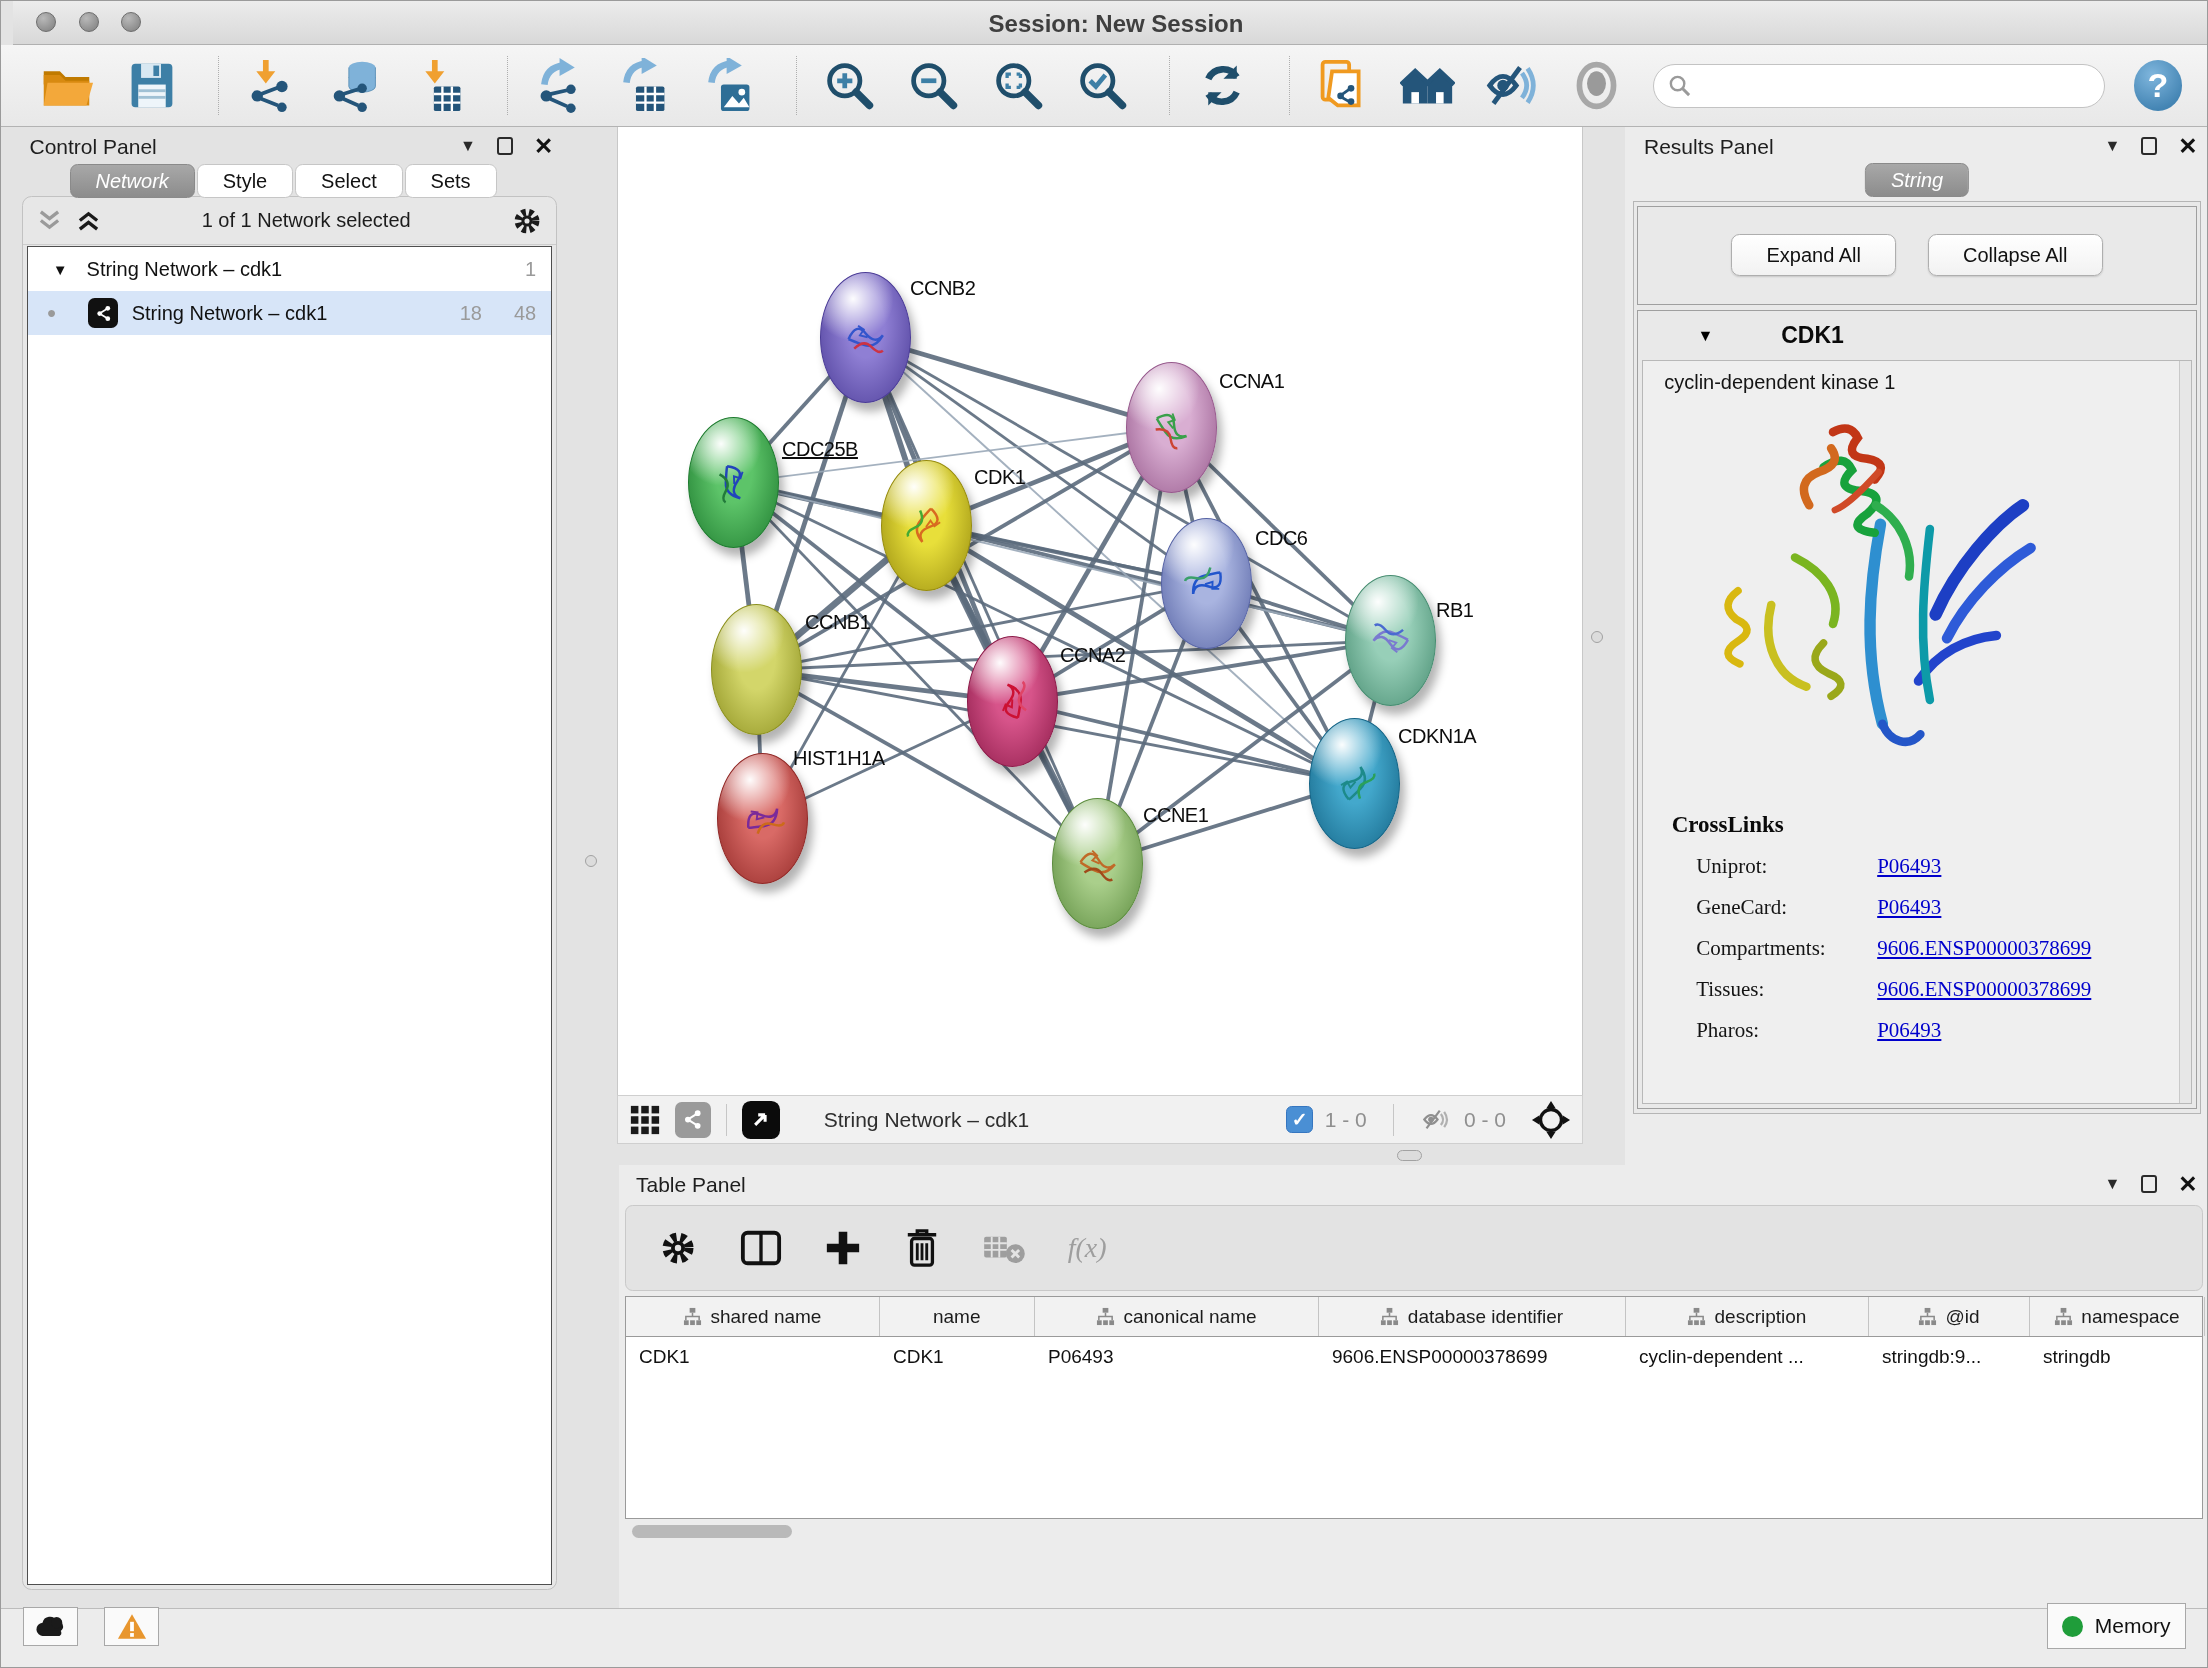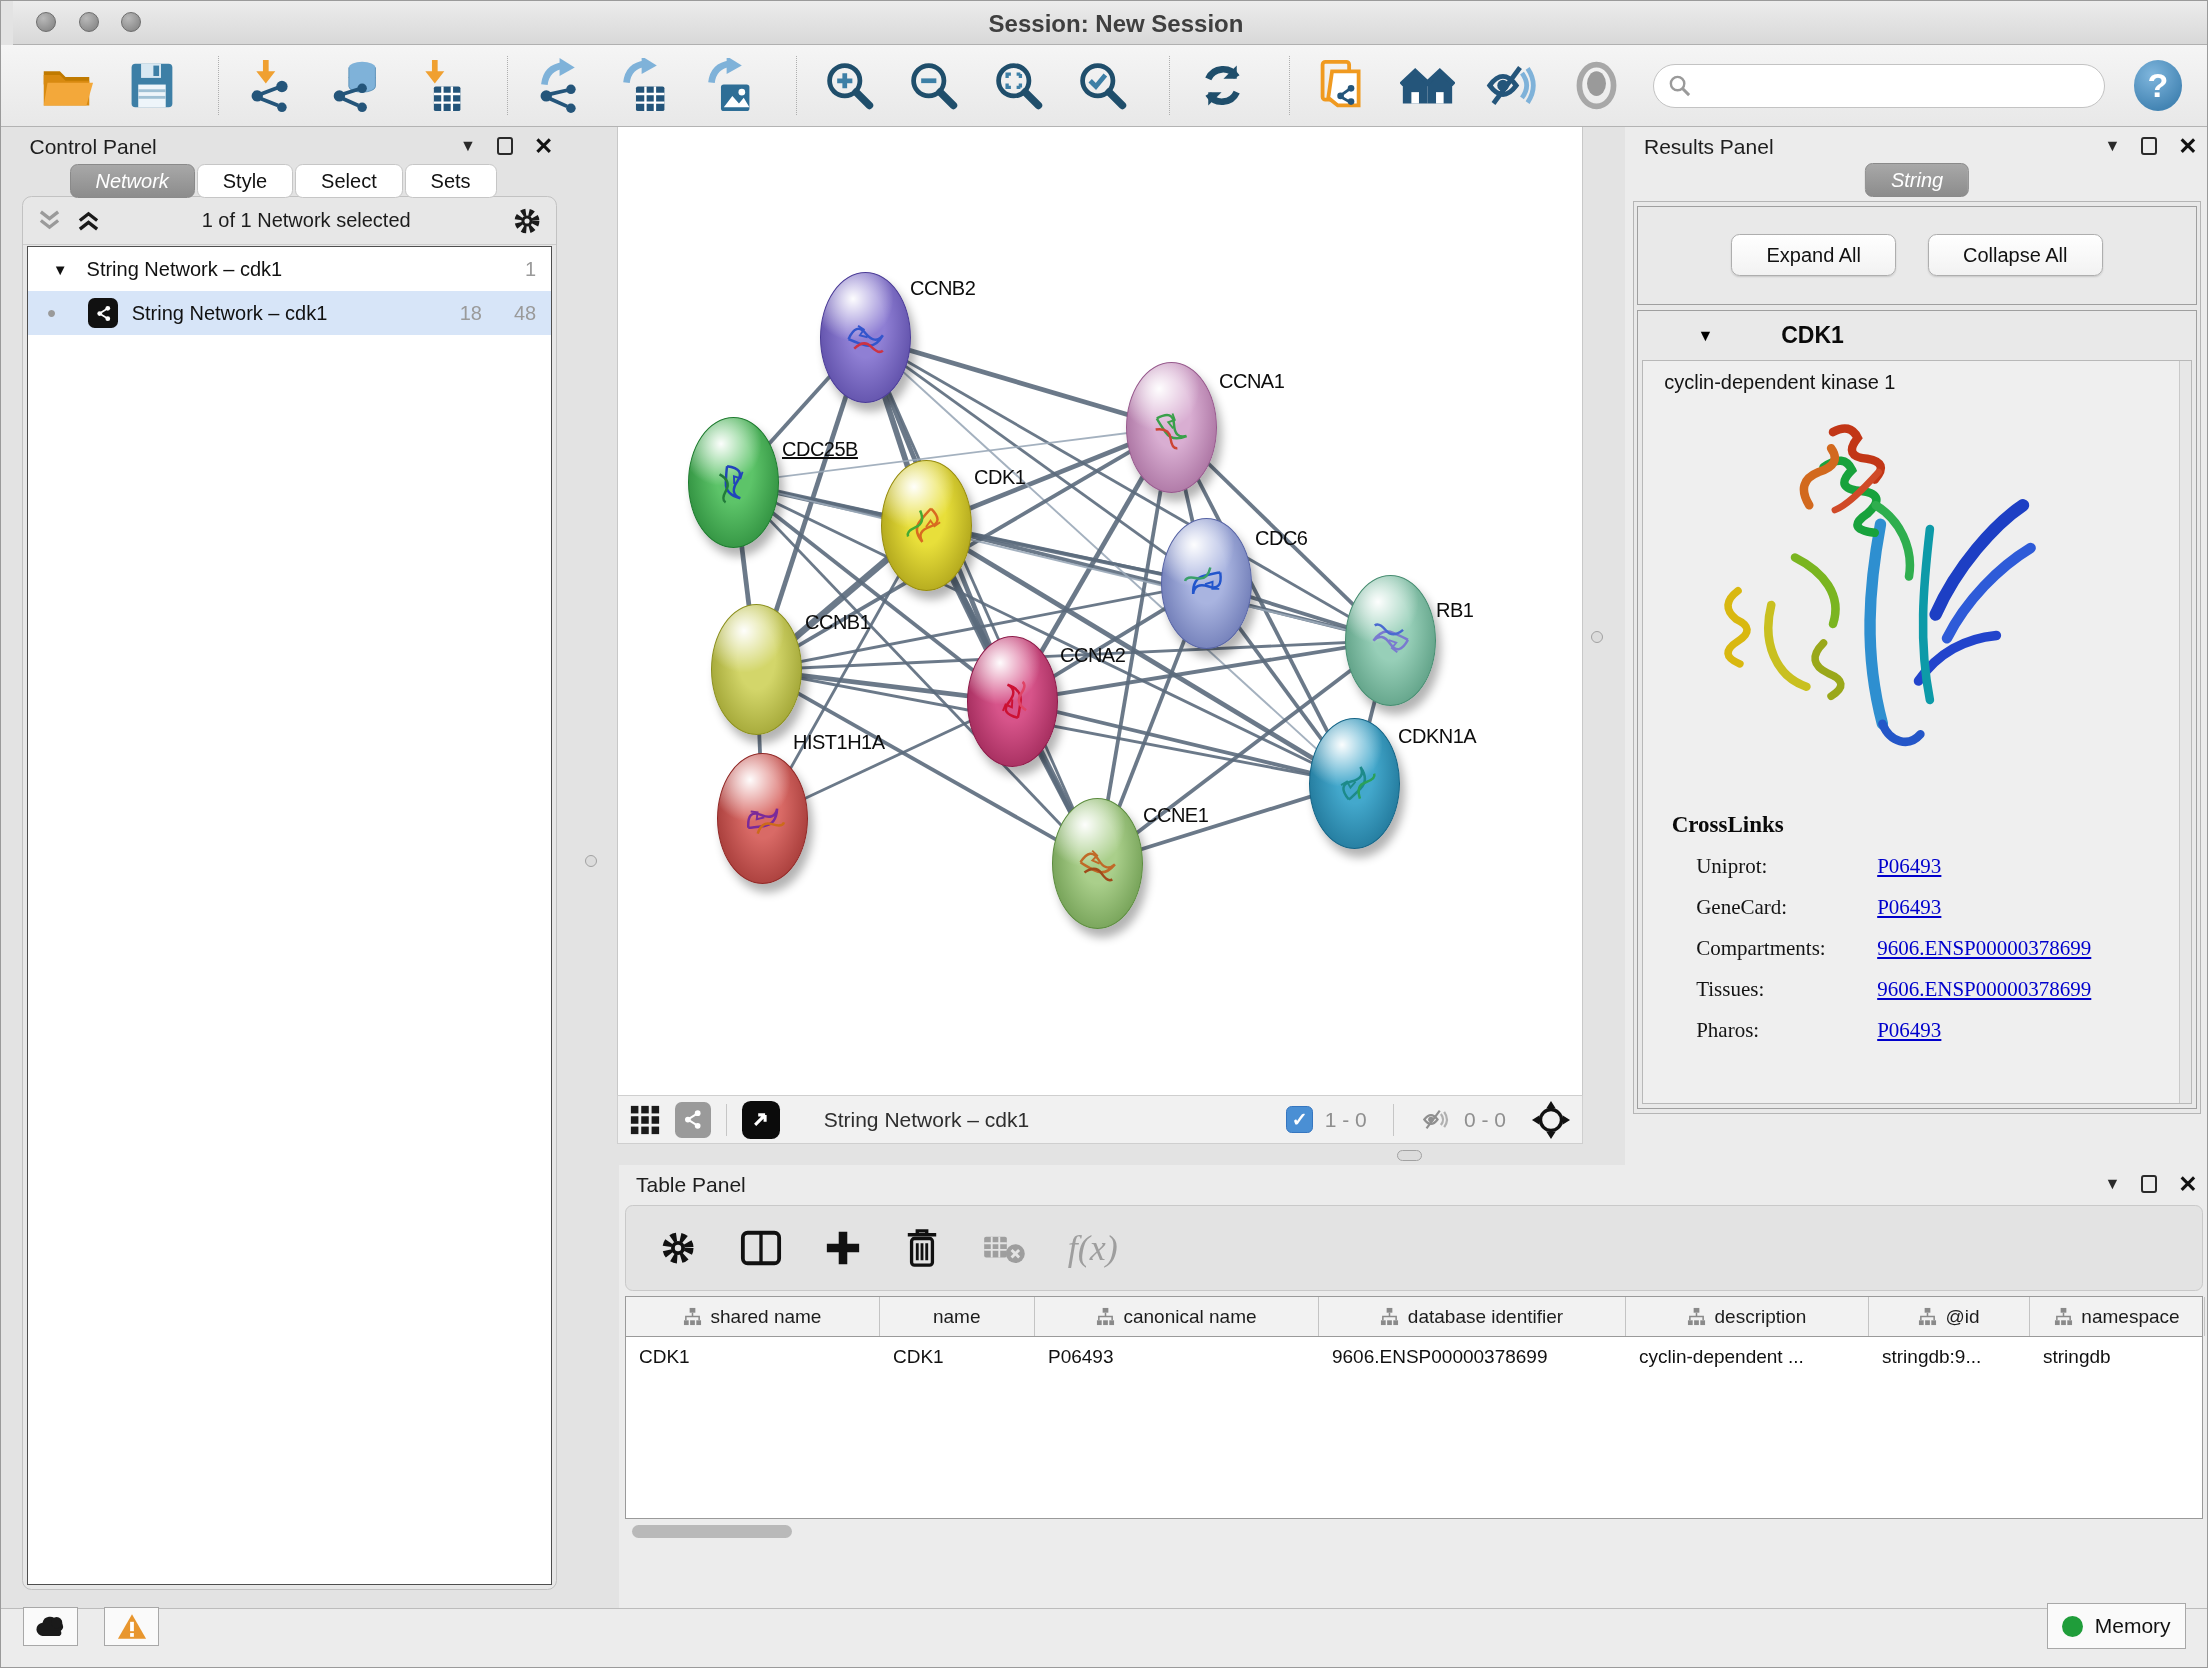--- a/index.html
+++ b/index.html
@@ -91,21 +91,21 @@
   .xl { font-family:"Liberation Serif",serif; position:absolute; left:0; right:13.3px; top:451px; }
   .xl-title { font-size:23px; font-weight:bold; color:#0a0a0a; margin-left:28.5px; }
   .xl-row { display:flex; margin-top:16px; font-size:21px; }
   .xl-label { width:181px; margin-left:53px; color:#141414; }
   .xl-link { color:#0000cc; text-decoration:underline; cursor:pointer; }
 
   
   .table-panel { position:absolute; left:618px; top:1164px; width:1590px; height:453px; background:#ececec; }
   .tp-toolbar { position:absolute; left:5.7px; right:5.7px; top:40px; height:86px; background:#e3e3e3;
     border:1px solid #c9c9c9; border-radius:7.6px; display:flex; align-items:center; gap:42px; padding-left:32px; }
-  .tp-fx { font-family:"Liberation Serif",serif; font-style:italic; font-size:36px; color:#9e9e9e; }
+  .tp-fx { font-family:"Liberation Serif",serif; font-style:italic; font-size:28px; color:#9e9e9e; }
   .tp-table { position:absolute; left:5.7px; right:5.7px; top:131px; height:223px; background:#fff; border:1px solid #9a9a9a; }
   .tp-hrow { display:flex; height:40px; background:#f2f2f2; border-bottom:1px solid #9a9a9a; }
   .tp-hcell { display:flex; align-items:center; justify-content:center; gap:8.6px; font-size:19px; color:#1c1c1c;
     border-right:1px solid #c4c4c4; flex:0 0 auto; cursor:pointer; }
   .tp-row { display:flex; height:40px; align-items:center; }
   .tp-cell { font-size:19px; color:#111; padding-left:13.3px; flex:0 0 auto; white-space:nowrap; overflow:hidden; }
   .tp-hscroll-thumb { position:absolute; left:13.3px; top:360px; width:160px; height:13.3px; background:#b9b9b9; border-radius:6.7px; }
   .tp-tabs { position:absolute; left:516px; top:392px; display:flex; }
   .tp-tabs .tabbtn { height:42px; font-size:20px; }
 
@@ -418,21 +418,21 @@
       </svg>
     </div>
     <div class="node-label" style="left: 780px; top: 598px;">CDKN1A</div>
     <div class="node" style="left: 99px; top: 626px; background: radial-gradient(70% 50% at 36% 20%, rgba(255, 255, 255, 0.98), rgba(255, 255, 255, 0.35) 42%, rgba(255, 255, 255, 0) 65%), radial-gradient(at 50% 40%, rgb(217, 106, 102) 30%, rgb(144, 40, 38) 100%); border: 1px solid rgb(144, 40, 38);">
       <svg viewBox="0 0 56 56" style="transform:rotate(333deg)">
         <path d="M10 30 Q18 12 28 24 T46 26 Q38 40 26 36 T10 30" fill="none" stroke="#7a2a9a" stroke-width="2.6"></path>
         <path d="M16 40 Q26 30 34 38 T46 42" fill="none" stroke="#cc6a1a" stroke-width="2.6"></path>
         <path d="M20 16 l6 4 -4 6 8 2" fill="none" stroke="#7a2a9a" stroke-width="2"></path>
       </svg>
     </div>
-    <div class="node-label" style="left: 175px; top: 604px;">HIST1H1A</div>
+    <div class="node-label" style="left: 175px; top: 620px;">HIST1H1A</div>
     <div class="node" style="left: 434px; top: 671px; background: radial-gradient(70% 50% at 36% 20%, rgba(255, 255, 255, 0.98), rgba(255, 255, 255, 0.35) 42%, rgba(255, 255, 255, 0) 65%), radial-gradient(at 50% 40%, rgb(170, 207, 139) 30%, rgb(91, 139, 62) 100%); border: 1px solid rgb(91, 139, 62);">
       <svg viewBox="0 0 56 56" style="transform:rotate(10deg)">
         <path d="M10 30 Q18 12 28 24 T46 26 Q38 40 26 36 T10 30" fill="none" stroke="#c06a28" stroke-width="2.6"></path>
         <path d="M16 40 Q26 30 34 38 T46 42" fill="none" stroke="#a04a1a" stroke-width="2.6"></path>
         <path d="M20 16 l6 4 -4 6 8 2" fill="none" stroke="#c06a28" stroke-width="2"></path>
       </svg>
     </div>
     <div class="node-label" style="left: 525px; top: 677px;">CCNE1</div>
   </div>
 

